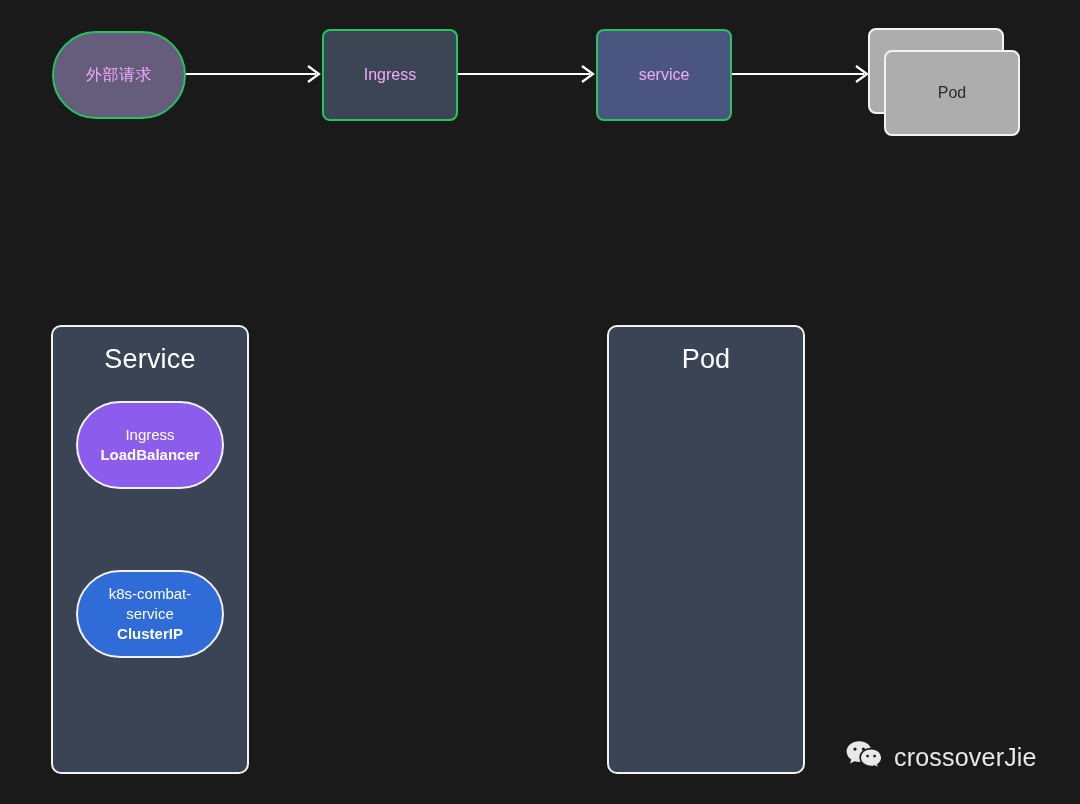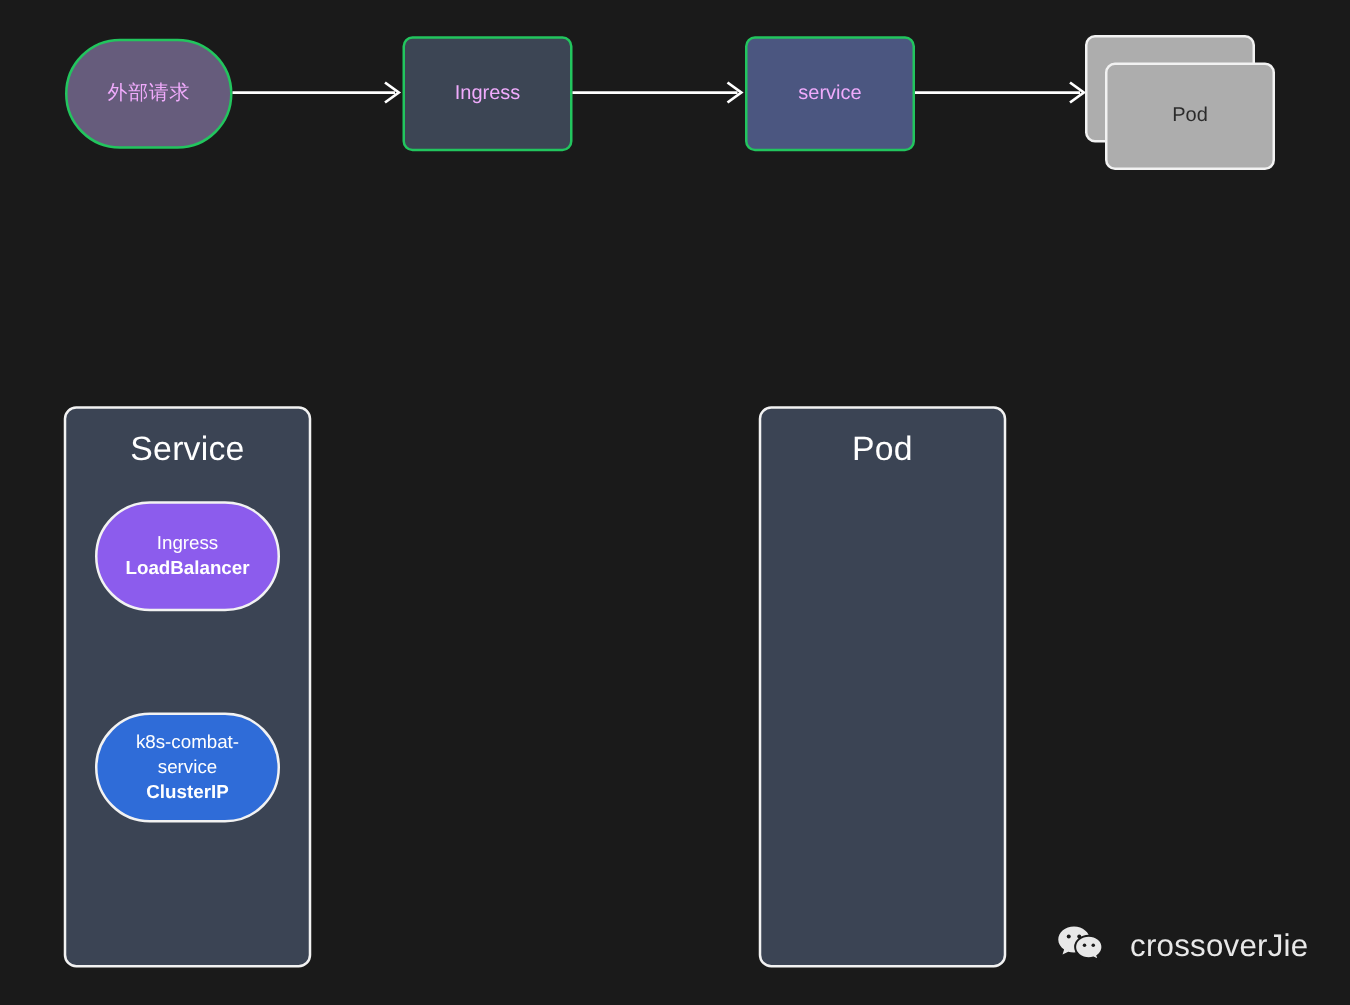--- a/index.html
+++ b/index.html
@@ -162,21 +162,21 @@
 
   .pill-line-bold { font-weight: 700; }
 
   
   .watermark {
     position: absolute;
     left: 845px;
     top: 739px;
     display: flex;
     align-items: center;
-    gap: 19px;
+    gap: 9px;
   }
   .wechat-icon { display: block; }
   .watermark-text {
     color: #e8e8e8;
     font-size: 25px;
     letter-spacing: 0.2px;
     font-weight: 400;
   }
 </style>
 </head>

